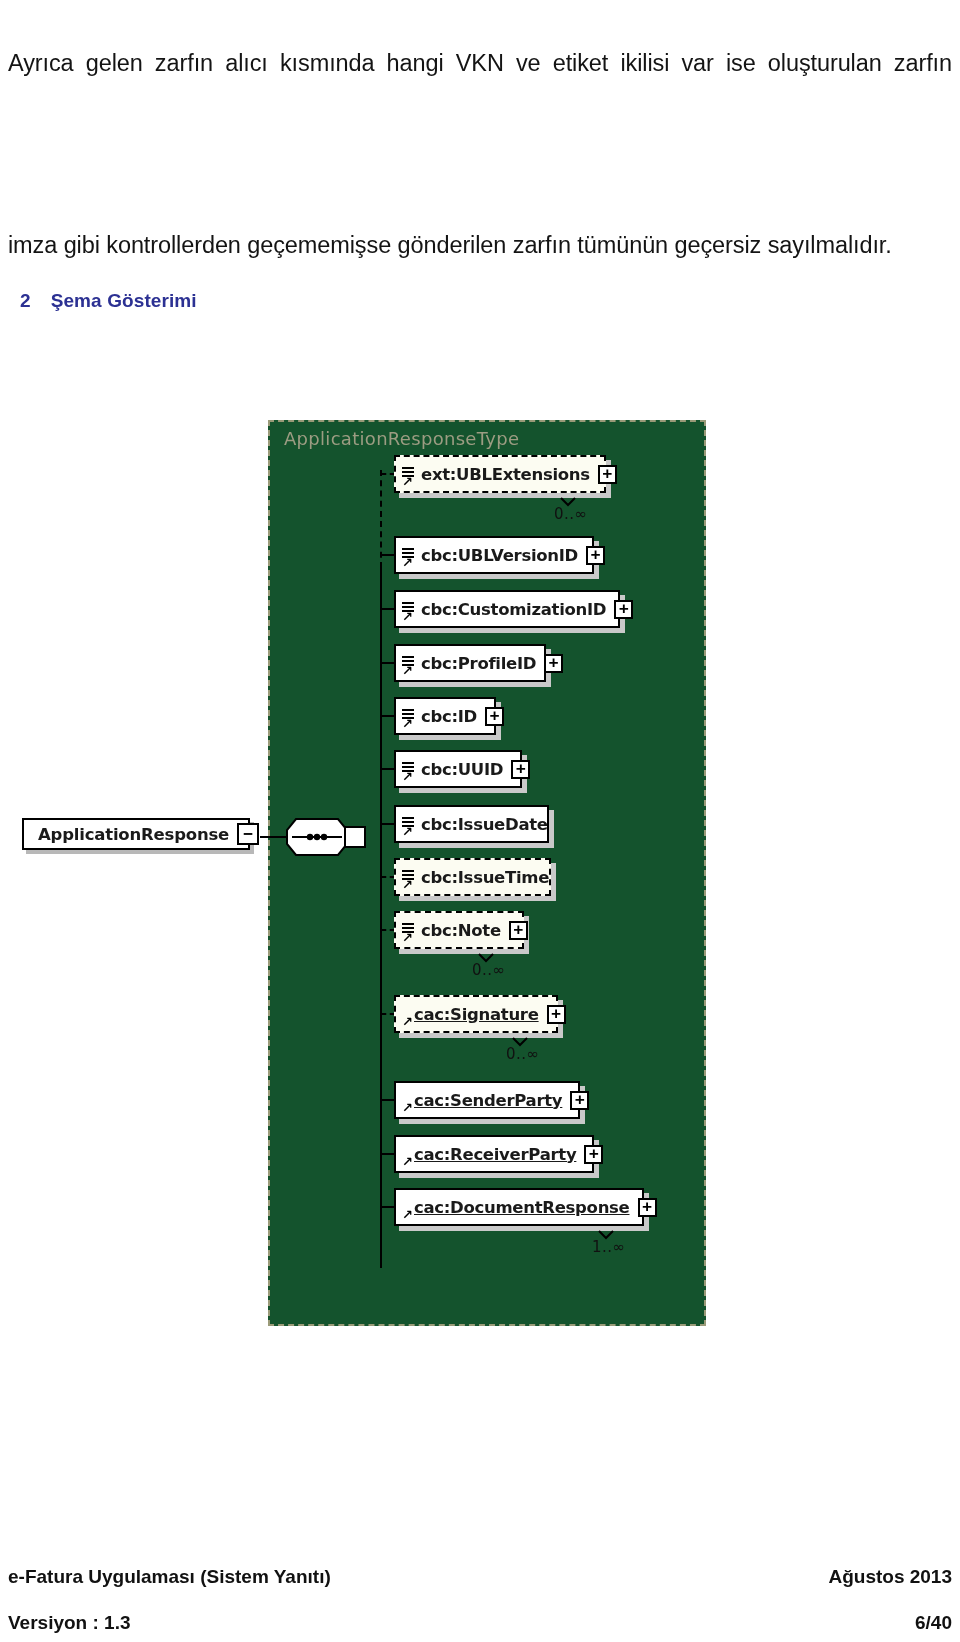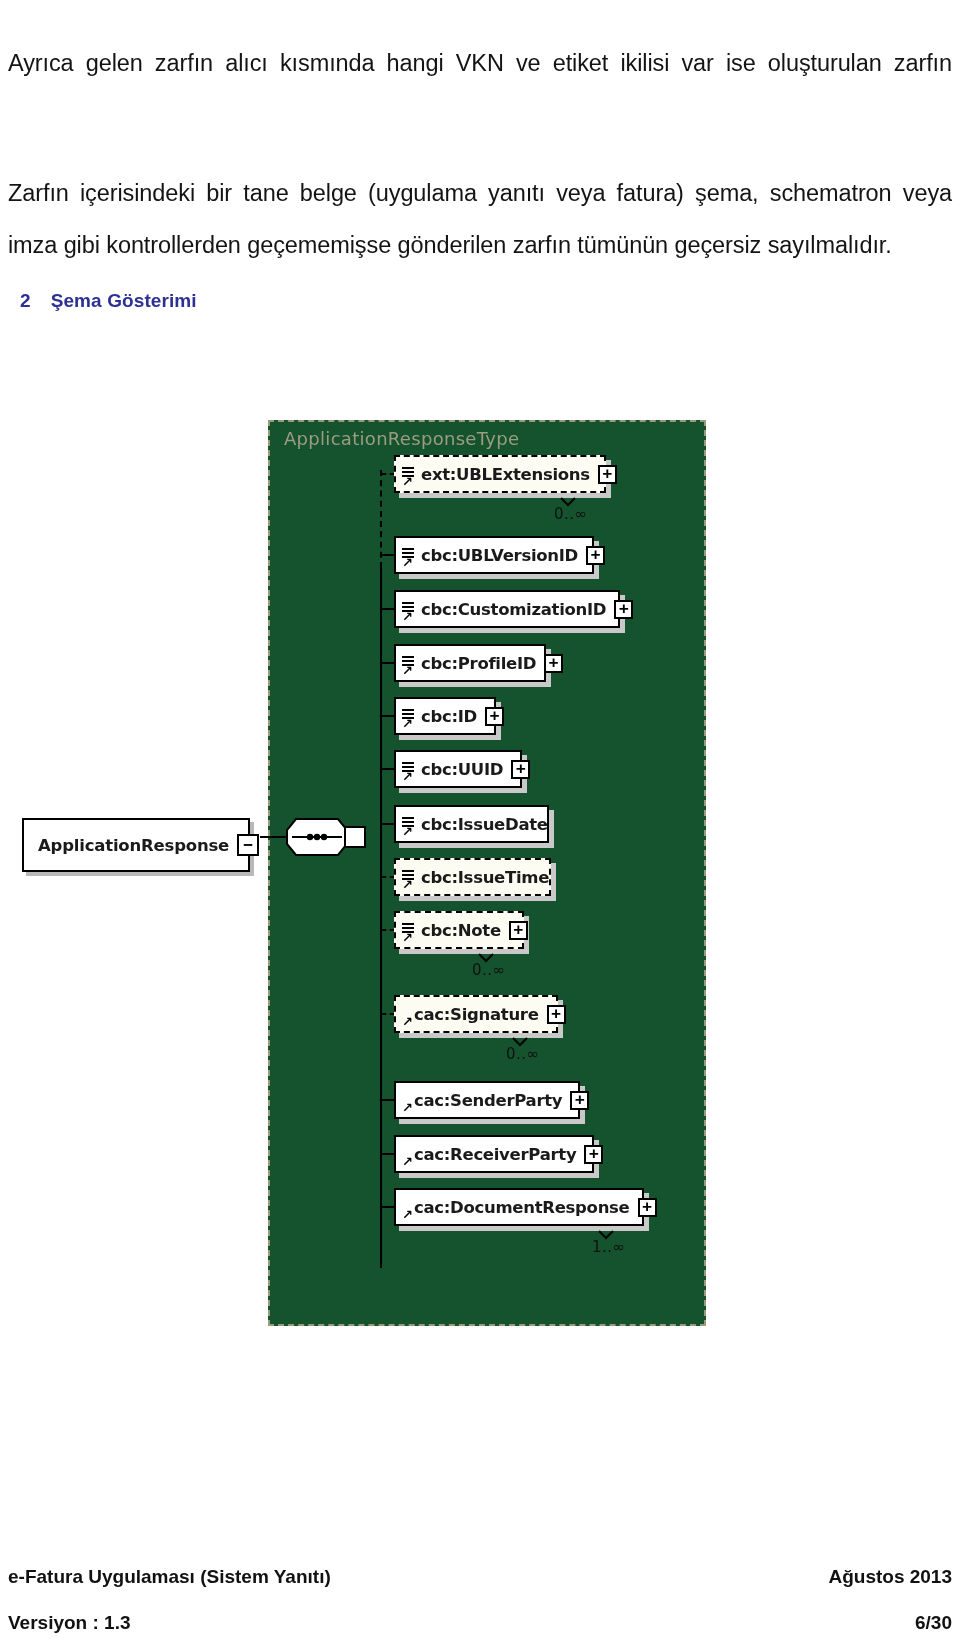--- a/index.html
+++ b/index.html
@@ -58,21 +58,21 @@
     color:#9c9c82;
     font-family:"DejaVu Sans", sans-serif;
     letter-spacing:0.3px;
     white-space:nowrap;
   }
 
   
   .root-node {
     position:absolute;
     left:22px; top:818px;
-    width:228px; height:54px;
+    width:228px; height:32px;
     background:#ffffff;
     border:2px solid #000000;
     box-shadow:4px 4px 0 #b8b8b8;
     display:flex; align-items:center;
   }
   .root-node .lbl {
     font-family:"DejaVu Sans", sans-serif;
     font-size:16.5px;
     font-weight:bold;
     color:#1a1a1a;
@@ -174,21 +174,21 @@
 
   .node .lbl {
     font-family:"DejaVu Sans", sans-serif;
     font-size:16.5px;
     font-weight:bold;
     color:#1a1a1a;
     letter-spacing:-0.3px;
     white-space:nowrap;
     padding-left:5px;
   }
-  .node.noicon .lbl { padding-left:18px; }
+  .node.noicon .lbl { padding-left:18px;text-decoration:underline; }
 
   
   .node.stacked::before {
     content:"";
     position:absolute;
     left:6px; right:-6px; top:6px; bottom:-6px;
     border:2px solid #000;
     background:#fff;
     z-index:-1;
   }
@@ -225,21 +225,20 @@
   }
   .footer-row.r1 { position:absolute; left:0; right:0; bottom:54px; }
   .footer-row.r2 { position:absolute; left:0; right:0; bottom:8px; }
 </style>
 </head>
 <body>
 
 <div class="page">
 
   <div class="bodytext p-justify para2">Ayrıca gelen zarfın alıcı kısmında hangi VKN ve etiket ikilisi var ise oluşturulan zarfın</div>
-  <div class="bodytext p-justify para4">Zarfın içerisindeki bir tane belge (uygulama yanıtı veya fatura) şema, schematron veya</div>
   <div class="bodytext p-left para5">imza gibi kontrollerden geçememişse gönderilen zarfın tümünün geçersiz sayılmalıdır.</div>
 
   <div class="heading">
     <span class="hnum">2</span><span>Şema Gösterimi</span>
   </div>
 
   <div class="diagram">
     <div class="diagram-title">ApplicationResponseType</div>
   </div>
 
@@ -403,17 +402,17 @@
       <div class="card" style="left: 592px; top: 1238px;">1..∞</div>
     </div>
 
   <div class="footer">
     <div class="footer-row r1">
       <span>e-Fatura Uygulaması (Sistem Yanıtı)</span>
       <span>Ağustos 2013</span>
     </div>
     <div class="footer-row r2">
       <span>Versiyon : 1.3</span>
-      <span>6/30</span>
+      <span>6/40</span>
     </div>
   </div>
 
 </div>
 
 </body></html>

